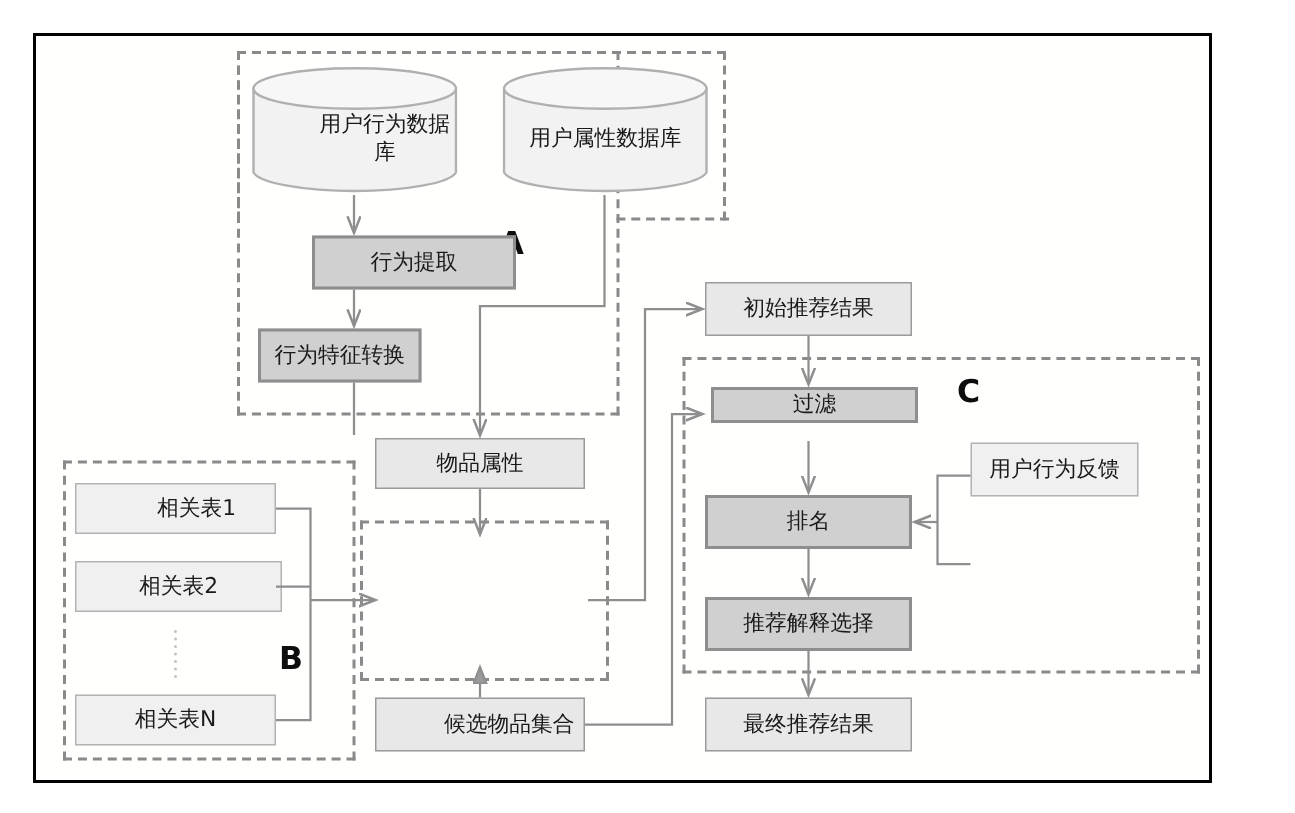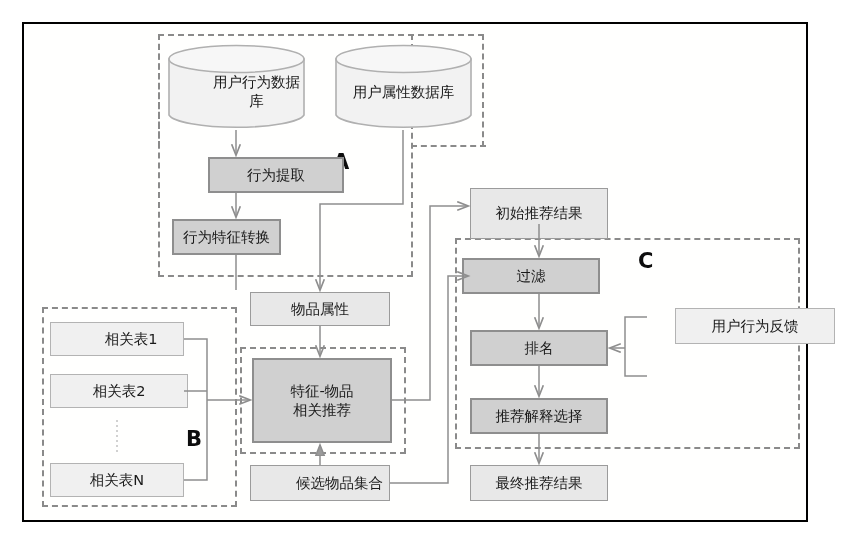--- a/index.html
+++ b/index.html
@@ -113,38 +113,34 @@
       <i></i>
       <i></i>
       <i></i>
       <i></i>
       <i></i>
       <i></i>
   </div>
 
   <div class="node node-pale" style="left:50px;top:463px;width:134px;height:34px;">相关表N</div>
 
-  <div class="node node-dark" style="left:252px;top:358px;width:140px;height:85px;flex-direction:column;">
-    <span>特征-物品</span>
-    <span>相关推荐</span>
-  </div>
 
   <div class="node node-light" style="left:250px;top:465px;width:140px;height:36px;padding-left:39px;">候选物品集合</div>
 
-  <div class="node node-light" style="left:470px;top:188px;width:138px;height:51px;">初始推荐结果</div>
+  <div class="node node-light" style="left:470px;top:188px;width:138px;height:36px;">初始推荐结果</div>
 
-  <div class="node node-dark" style="left:462px;top:258px;width:138px;height:36px;text-align:right;">过滤</div>
+  <div class="node node-dark" style="left:474px;top:258px;width:138px;height:24px;text-align:right;">过滤</div>
 
   <div class="node node-dark" style="left:470px;top:330px;width:138px;height:36px;">排名</div>
 
   <div class="node node-dark" style="left:470px;top:398px;width:138px;height:36px;">推荐解释选择</div>
 
   <div class="node node-light" style="left:470px;top:465px;width:138px;height:36px;">最终推荐结果</div>
 
-  <div class="node node-pale" style="left:647px;top:308px;width:160px;height:36px;margin-left:28px;">用户行为反馈</div>
+  <div class="node node-pale" style="left:647px;top:295px;width:112px;height:36px;">用户行为反馈</div>
 
 
   <svg id="wires">
     <defs>
       <marker id="ah" markerWidth="9" markerHeight="9" refX="7.2" refY="3.2" orient="auto" markerUnits="strokeWidth">
         <path d="M0,0.3 L7.4,3.2 L0,6.1" fill="none" stroke="#8e8e8e" stroke-width="1.1"></path>
       </marker>
       <marker id="ahu" markerWidth="9" markerHeight="9" refX="7.2" refY="3.2" orient="auto" markerUnits="strokeWidth">
         <path d="M0,0.3 L7.4,3.2 L0,6.1 Z" fill="#9a9a9a" stroke="#8e8e8e" stroke-width="1"></path>
       </marker>

